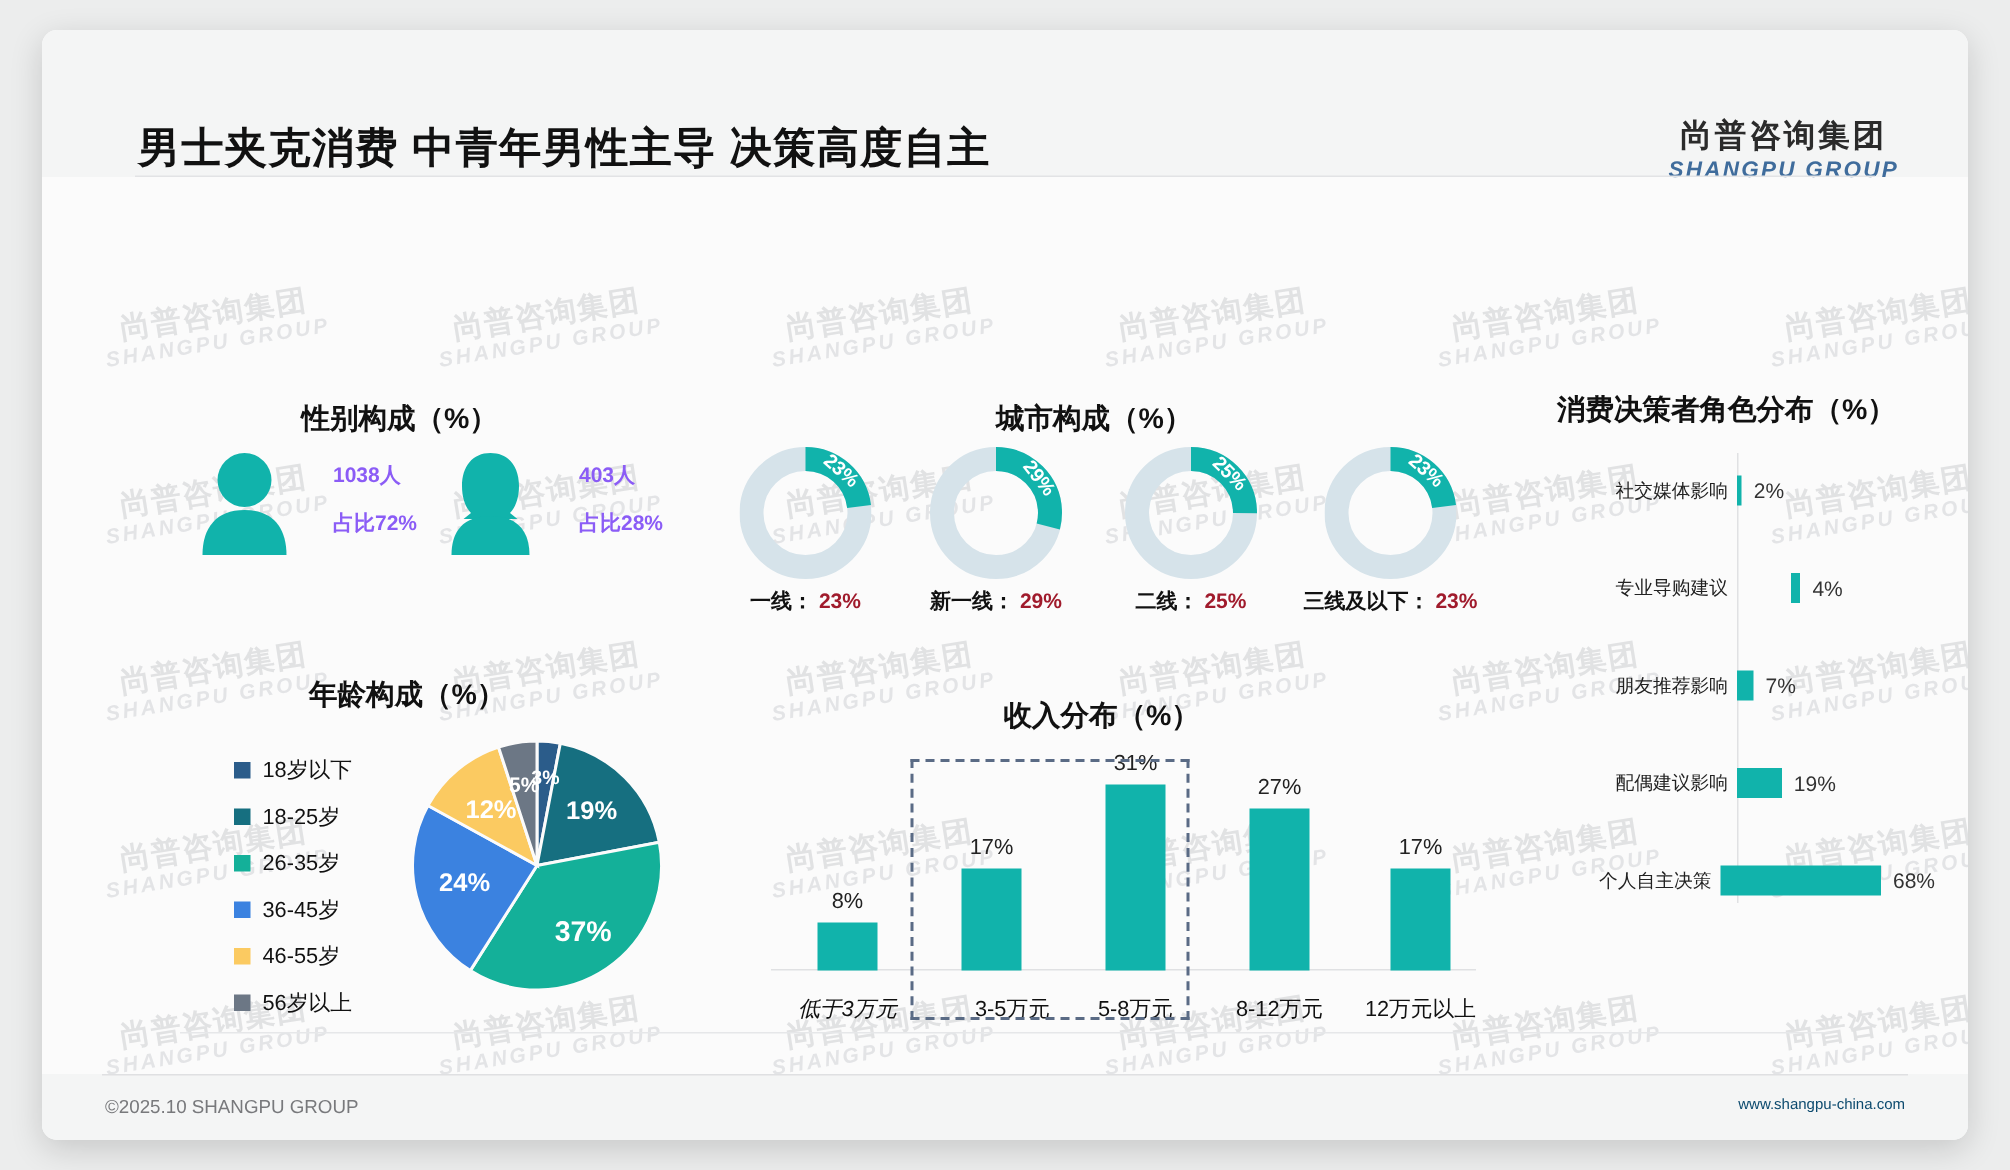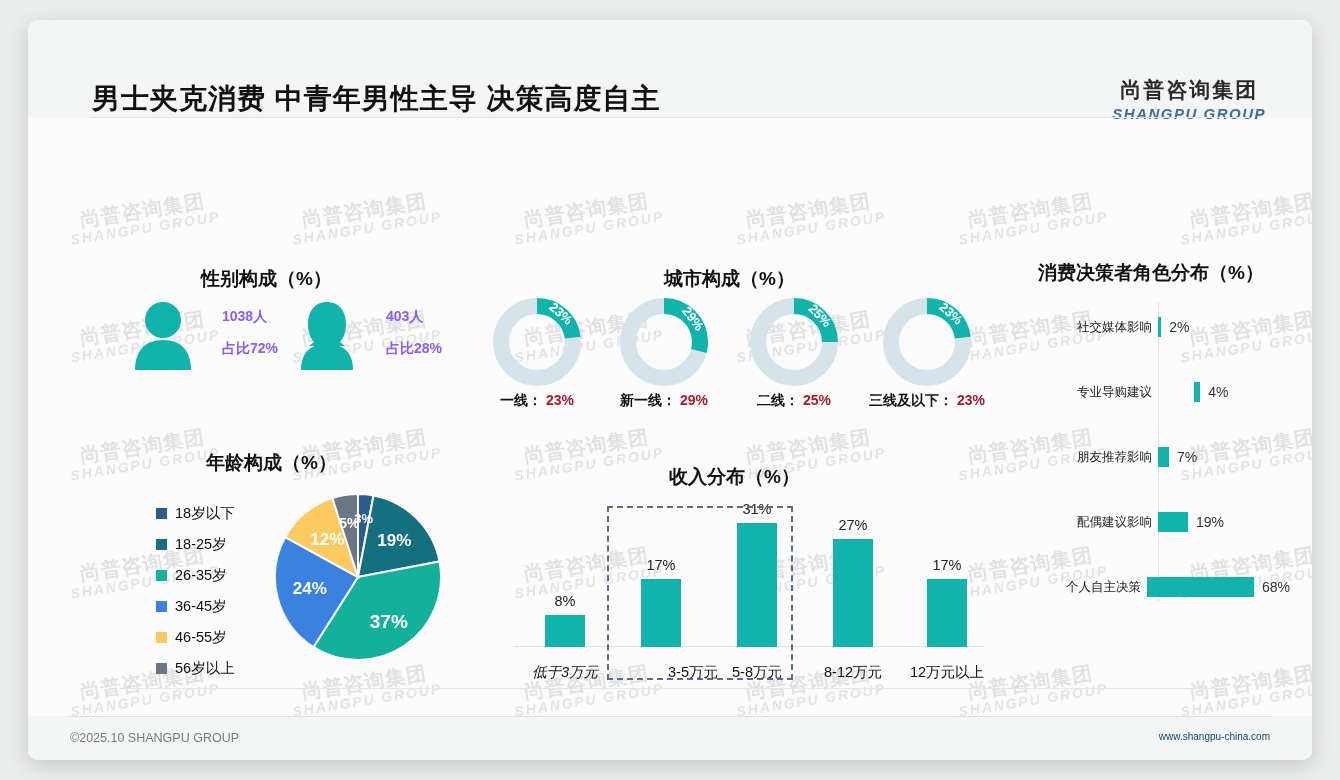--- a/index.html
+++ b/index.html
@@ -345,21 +345,21 @@
     <div class="baseline"></div>
   <div class="col" style="left: 4px;">
         <div class="val" style="bottom:38px">8%</div>
         <div class="bar" style="height:32px"></div>
       </div>
       <div class="cat" style="left: -1px; font-style: italic;">低于3万元</div>
       <div class="col" style="left: 100px;">
         <div class="val" style="bottom:74px">17%</div>
         <div class="bar" style="height:68px"></div>
       </div>
-      <div class="cat" style="left: 113px; padding-left: 28px;">3-5万元</div>
+      <div class="cat" style="left: 95px; padding-left: 28px;">3-5万元</div>
       <div class="col" style="left: 196px;">
         <div class="val" style="bottom:130px">31%</div>
         <div class="bar" style="height:124px"></div>
       </div>
       <div class="cat" style="left: 191px;">5-8万元</div>
       <div class="col" style="left: 292px;">
         <div class="val" style="bottom:114px">27%</div>
         <div class="bar" style="height:108px"></div>
       </div>
       <div class="cat" style="left: 287px;">8-12万元</div>

